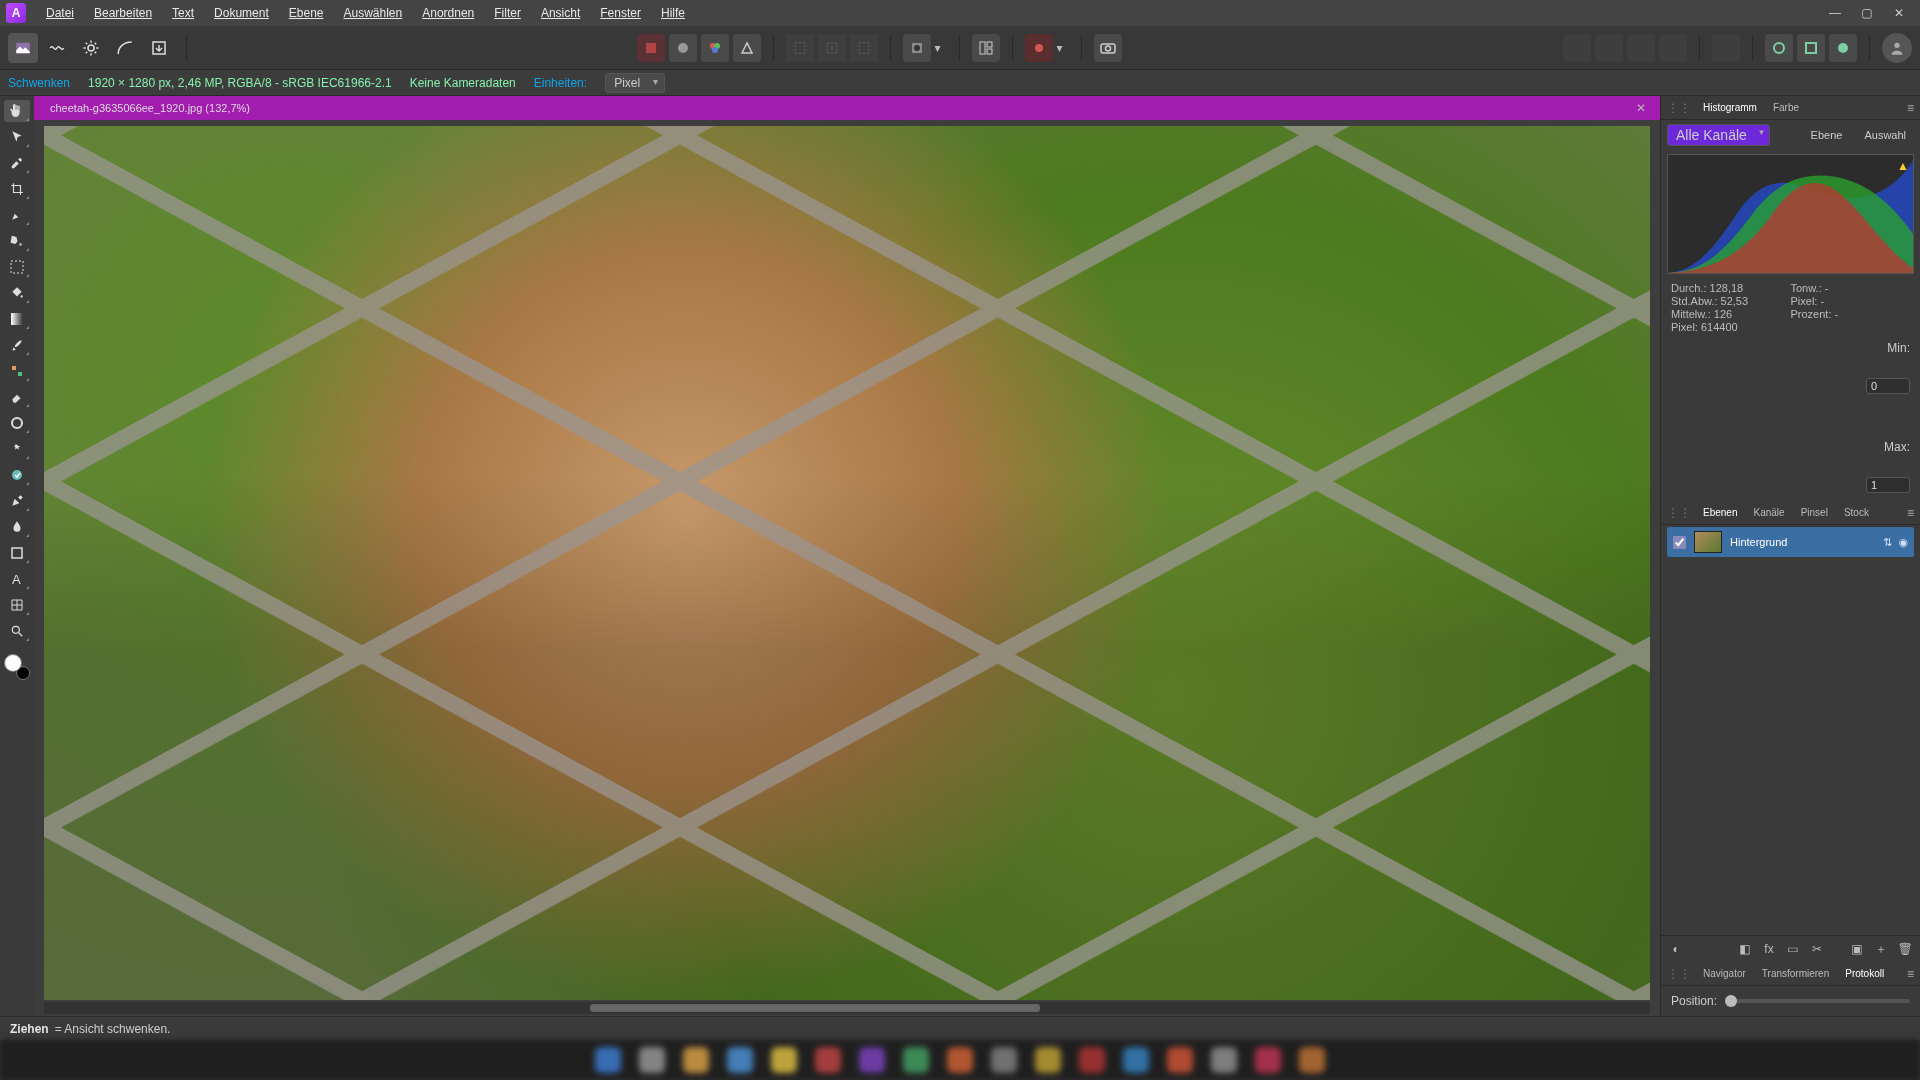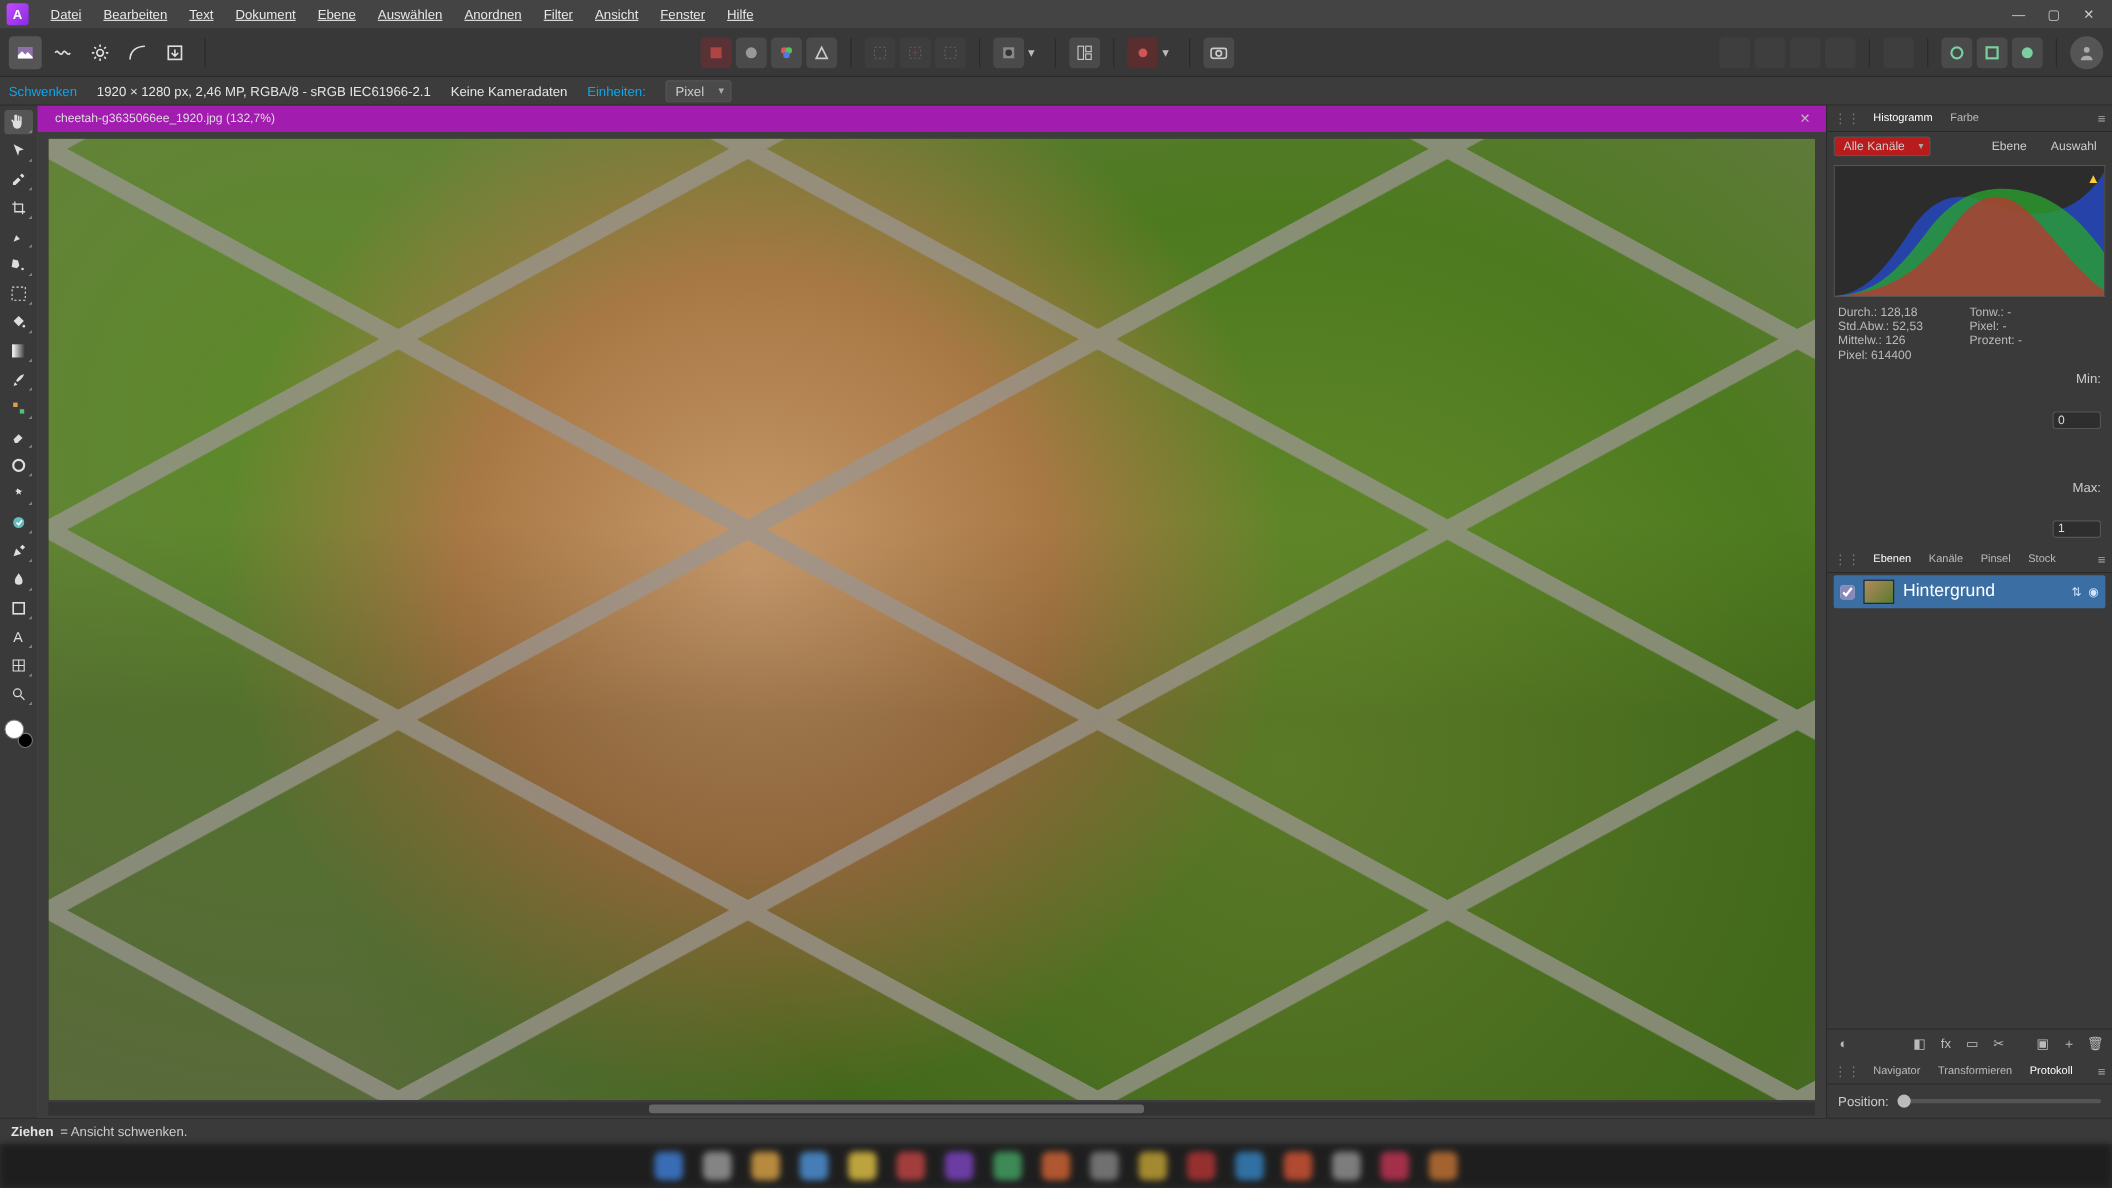--- a/index.html
+++ b/index.html
@@ -19,21 +19,21 @@
 .persona-group { display:flex; gap:4px; align-items:center; }
 .persona-sep { width:1px; height:26px; background:#2a2a2a; margin:0 8px; }
 .profile-btn { width:30px;height:30px;border-radius:15px;background:#555;display:flex;align-items:center;justify-content:center; }
 .chip { width:28px; height:28px; border-radius:4px; background:#4a4a4a; display:flex; align-items:center; justify-content:center; cursor:pointer; }
 .chip.disabled { opacity:.35; }
 .chevron-small { width:12px; color:#bbb; }
 
 
 .context-bar { height:26px; background:#3c3c3c; display:flex; align-items:center; padding:0 8px; gap:18px; border-bottom:1px solid #2a2a2a; }
 .context-bar .lbl { color:#0ea5e9; }
-.context-bar .val { color:#e5e5e5; }
+.context-bar .val { color:#86efac; }
 .context-bar .sel { background:#4a4a4a; border:1px solid #555; padding:2px 24px 2px 8px; border-radius:3px; position:relative; }
 .context-bar .sel::after { content:"▾"; position:absolute; right:6px; color:#aaa; font-size:10px; }
 
 
 .main { display:flex; height:calc(100% - 26px - 44px - 26px - 24px - 40px); }
 .tool-col { width:34px; background:#3a3a3a; display:flex; flex-direction:column; align-items:center; padding-top:4px; gap:4px; }
 .tool { width:26px; height:22px; display:flex; align-items:center; justify-content:center; color:#ddd; cursor:pointer; border-radius:3px; position:relative; }
 .tool.active { background:#555; }
 .tool::after { content:""; position:absolute; right:1px; bottom:1px; width:0;height:0;border-left:3px solid transparent;border-bottom:3px solid #888; }
 .swatch-stack { width:26px;height:26px; position:relative; margin-top:8px; }
@@ -59,35 +59,35 @@
 .scroll-h .thumb { position:absolute; left:34%; width:28%; top:2px; bottom:2px; background:#666; border-radius:3px; }
 
 .right-panels { width:260px; background:#3a3a3a; display:flex; flex-direction:column; border-left:1px solid #2a2a2a; }
 .panel-tabs { display:flex; align-items:center; height:24px; padding:0 6px; border-bottom:1px solid #2a2a2a; }
 .panel-tabs .ptab { padding:3px 8px; color:#bbb; cursor:pointer; font-size:10px; }
 .panel-tabs .ptab.active { color:#fff; }
 .panel-tabs .pmenu { margin-left:auto; color:#aaa; cursor:pointer; }
 .panel-tabs .grip { color:#777; margin-right:4px; }
 
 .histo-controls { display:flex; align-items:center; padding:4px 6px; gap:6px; }
-.dropdown { background:#b91c1c; border:1px solid #555; padding:2px 22px 2px 8px; border-radius:3px; position:relative; font-size:11px; }
+.dropdown { background:#6d28d9; border:1px solid #555; padding:2px 22px 2px 8px; border-radius:3px; position:relative; font-size:14px; }
 .dropdown::after { content:"▾"; position:absolute; right:5px; color:#aaa; font-size:9px; }
 .pill { padding:2px 8px; font-size:11px; color:#ccc; cursor:pointer; }
 
 .histo-box { margin:4px 6px; height:120px; background:#2c2c2c; border:1px solid #555; position:relative; overflow:hidden; }
 .warn-tri { position:absolute; top:4px; right:4px; color:#ffcc33; font-size:12px; }
 
 .histo-stats { padding:4px 10px; font-size:11px; color:#bbb; display:grid; grid-template-columns:1fr 1fr; row-gap:1px; }
 .histo-minmax { display:flex; align-items:flex-end; gap:23px; padding:4px 10px 8px;flex-direction:column; }
 .histo-minmax input { width:44px; background:#2e2e2e; border:1px solid #555; color:#ddd; padding:1px 4px; font-size:11px; border-radius:3px; }
 
 .layer-controls { display:flex; align-items:center; gap:6px; padding:4px 6px; }
 .layer-row { margin:2px 6px; height:30px; background:#3b6fa3; display:flex; align-items:center; padding:0 6px; gap:8px; border-radius:2px; }
 .layer-thumb { width:28px; height:22px; background:linear-gradient(135deg,#b08b5c,#5b7a2f); border:1px solid #222; }
-.layer-row .name { flex:1; color:#fff; font-size:16px; }
+.layer-row .name { flex:1; color:#fff; font-size:11px; }
 .layer-icons { display:flex; gap:6px; color:#cfe3ff; font-size:11px; }
 .layers-area { flex:1; min-height:120px; }
 
 .layers-footer { display:flex; align-items:center; padding:4px 6px; gap:6px; border-top:1px solid #2a2a2a; }
 .mini-icon { width:18px; height:18px; display:flex; align-items:center; justify-content:center; color:#bbb; cursor:pointer; font-size:12px; border-radius:3px; }
 
 .protokoll-body { padding:8px 10px; }
 .slider-row { display:flex; align-items:center; gap:8px; }
 .slider-track { flex:1; height:4px; background:#555; position:relative; border-radius:2px; }
 .slider-thumb { position:absolute; left:0; top:-4px; width:12px; height:12px; background:#bbb; border-radius:50%; }

